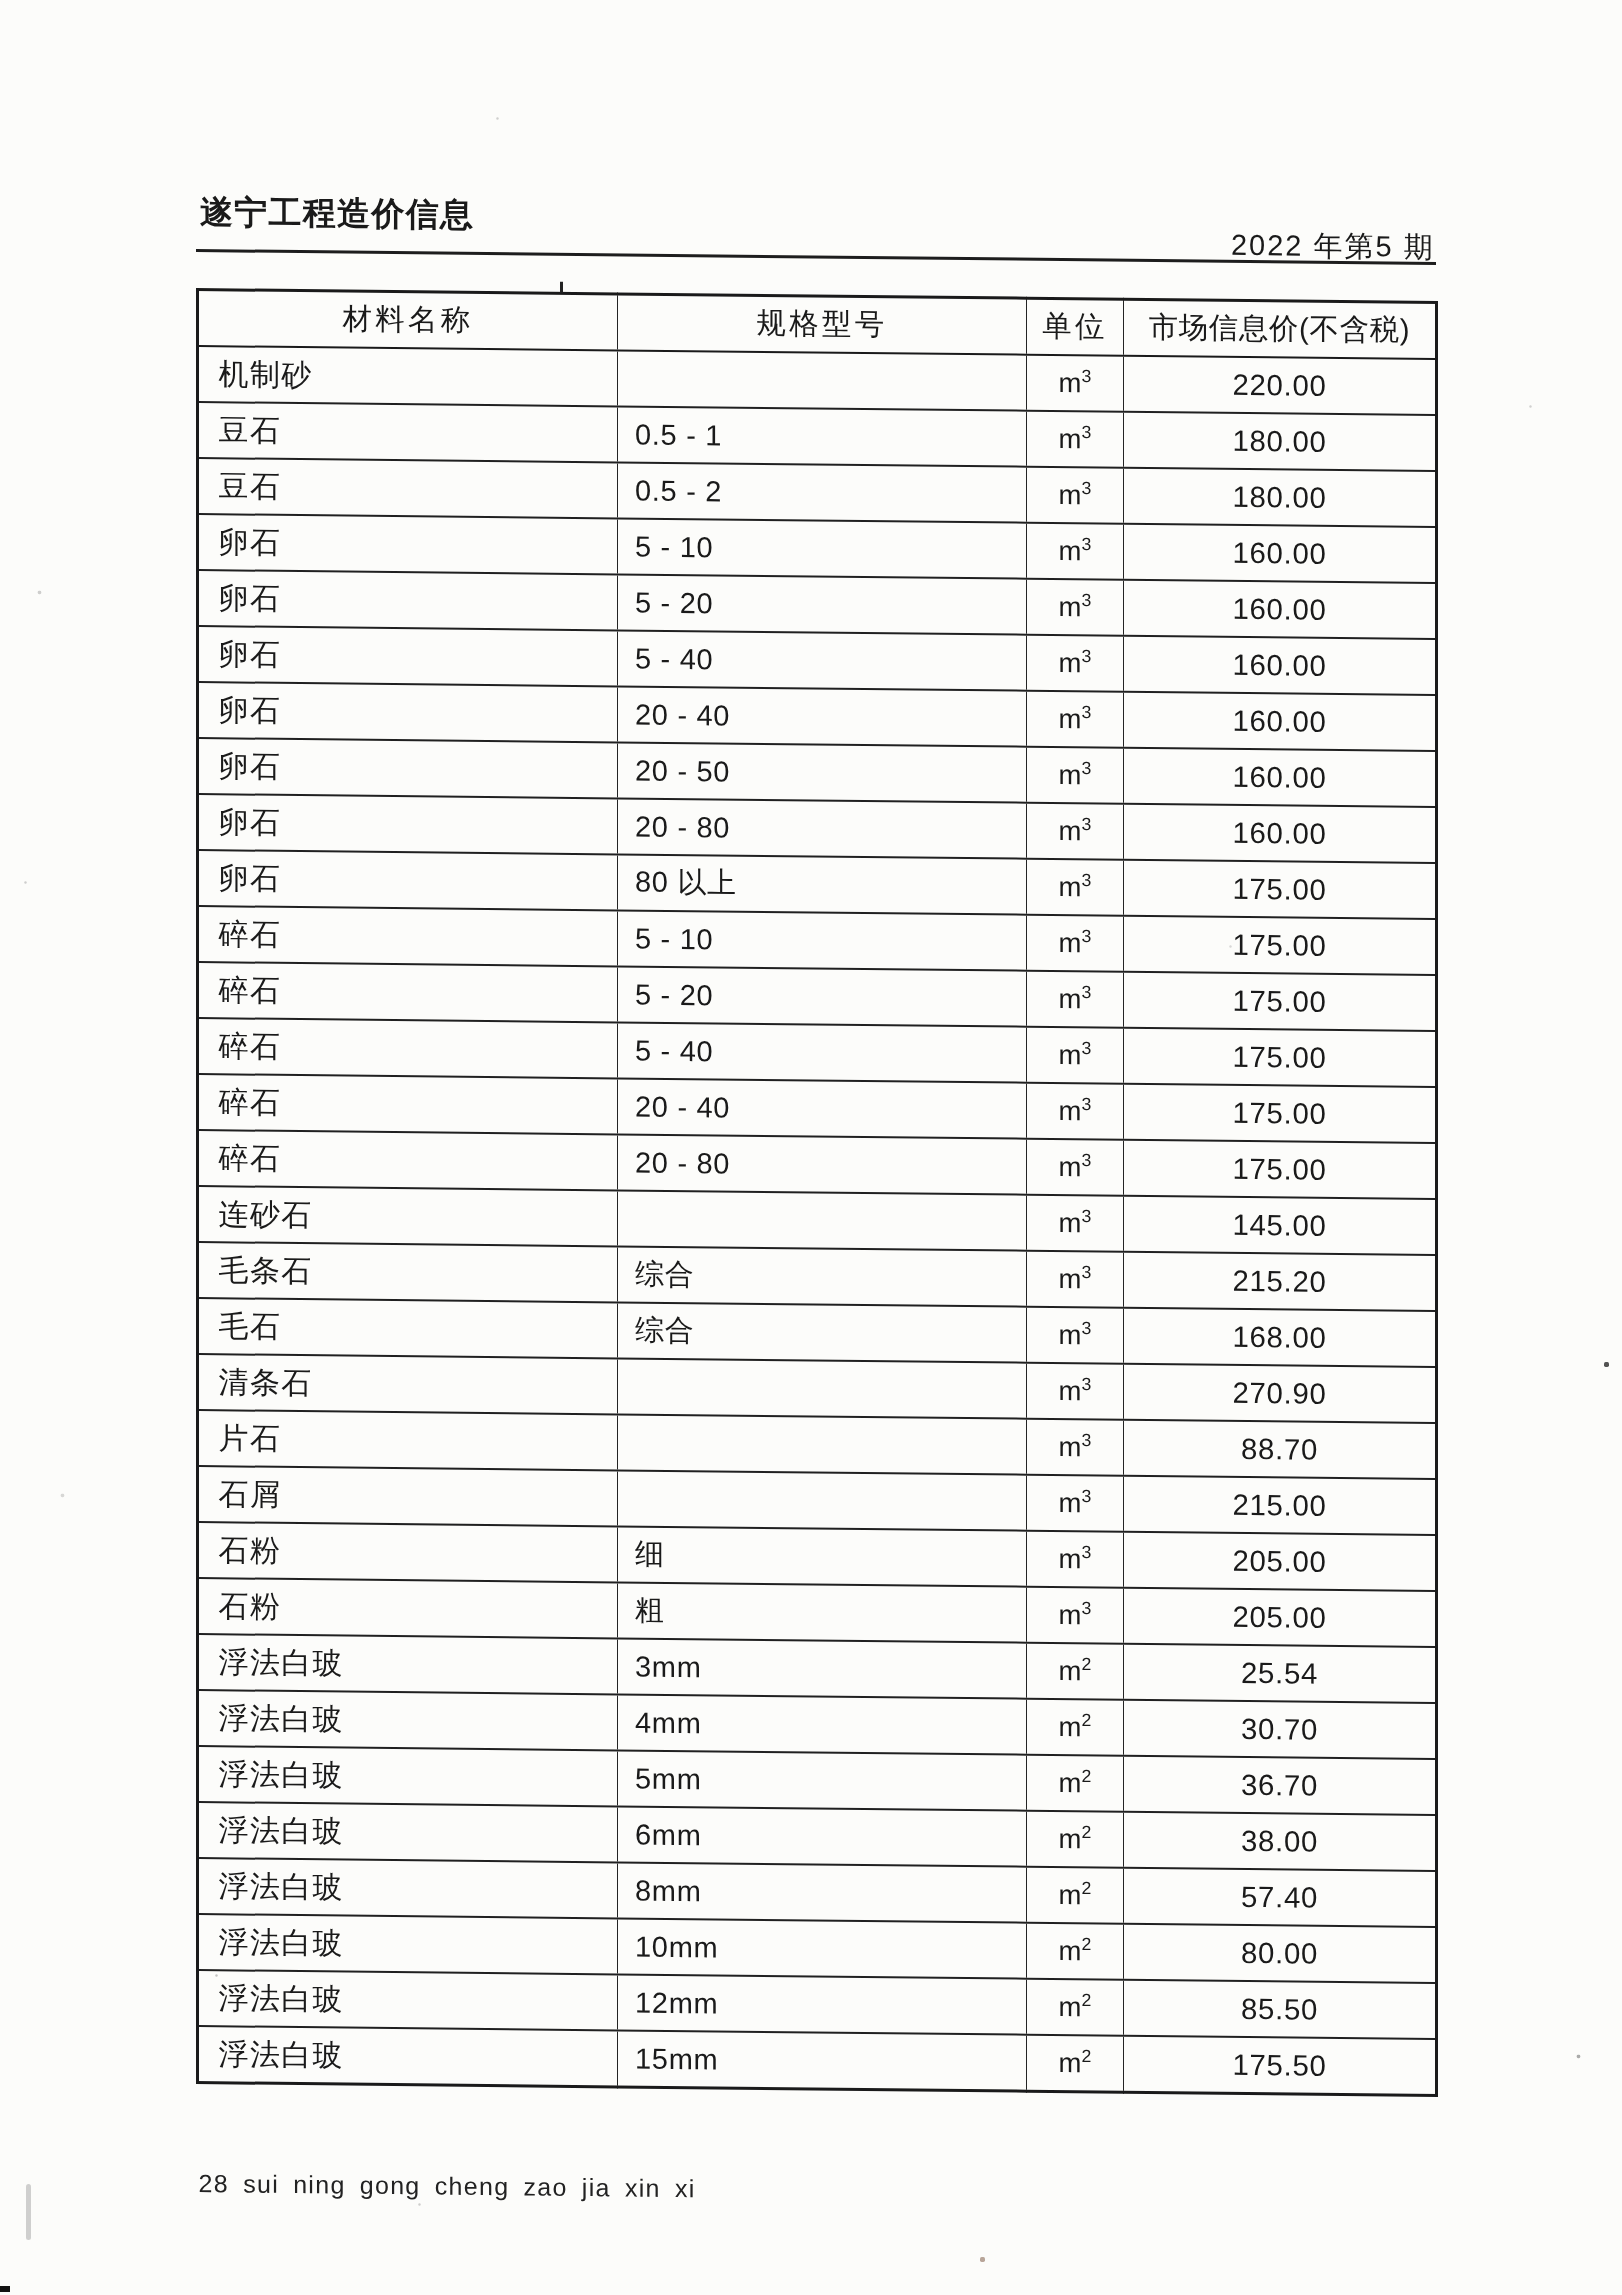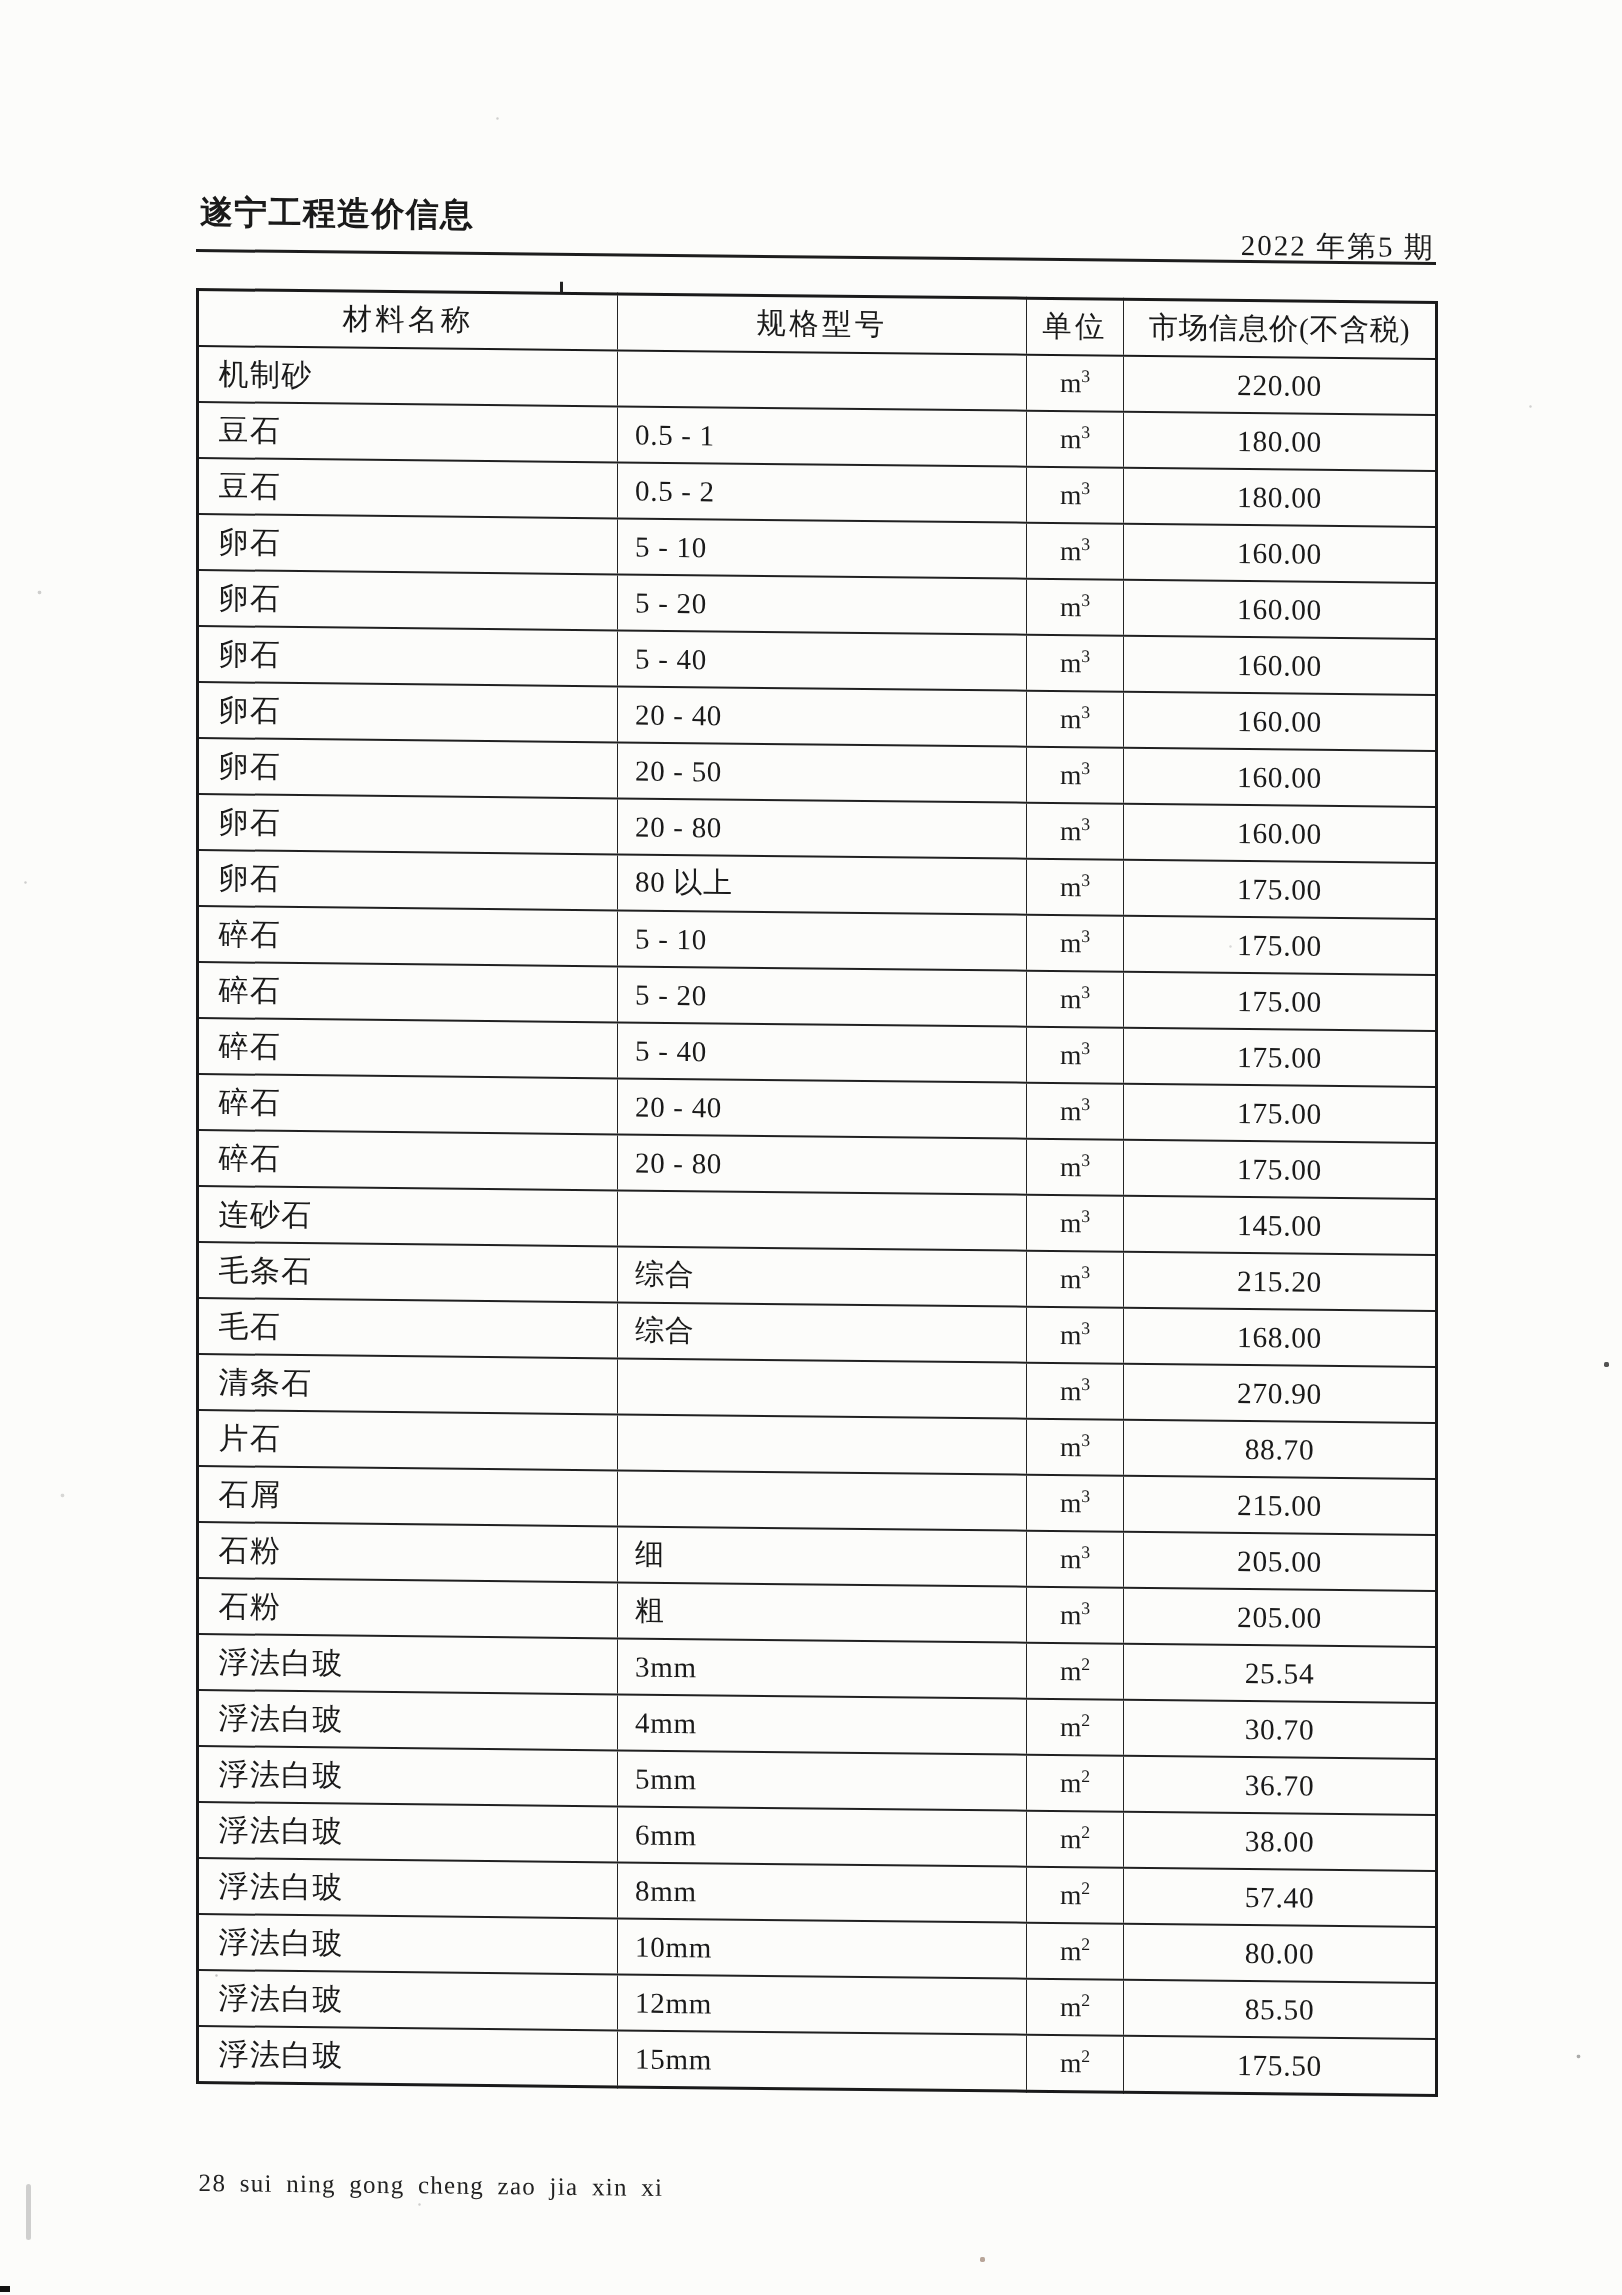--- a/index.html
+++ b/index.html
@@ -1,19 +1,19 @@
 <!DOCTYPE html>
 <html style="font-size:10.5px"><head>
 <meta charset="utf-8">
 <style>
   html,body{margin:0;padding:0;background:#e8e8e6;}
   .page{
     position:relative; width:1623px; height:2295px; margin:0 auto;
     background:#fcfcfa; overflow:hidden;
-    font-family:Liberation Serif, serif; color:#1a1a1a;
+    font-family:Liberation Sans, sans-serif; color:#1a1a1a;
   }
   .content{
     position:absolute; left:196px; top:182px; width:1240px;
     transform:skewY(0.6deg); transform-origin:0 0;
   }
   .page-header{position:relative; height:67px;}
   .title{
     position:absolute; left:3.9px; top:7.9px;
     font-size:33px; font-weight:bold; letter-spacing:1.3px; white-space:nowrap;
   }

